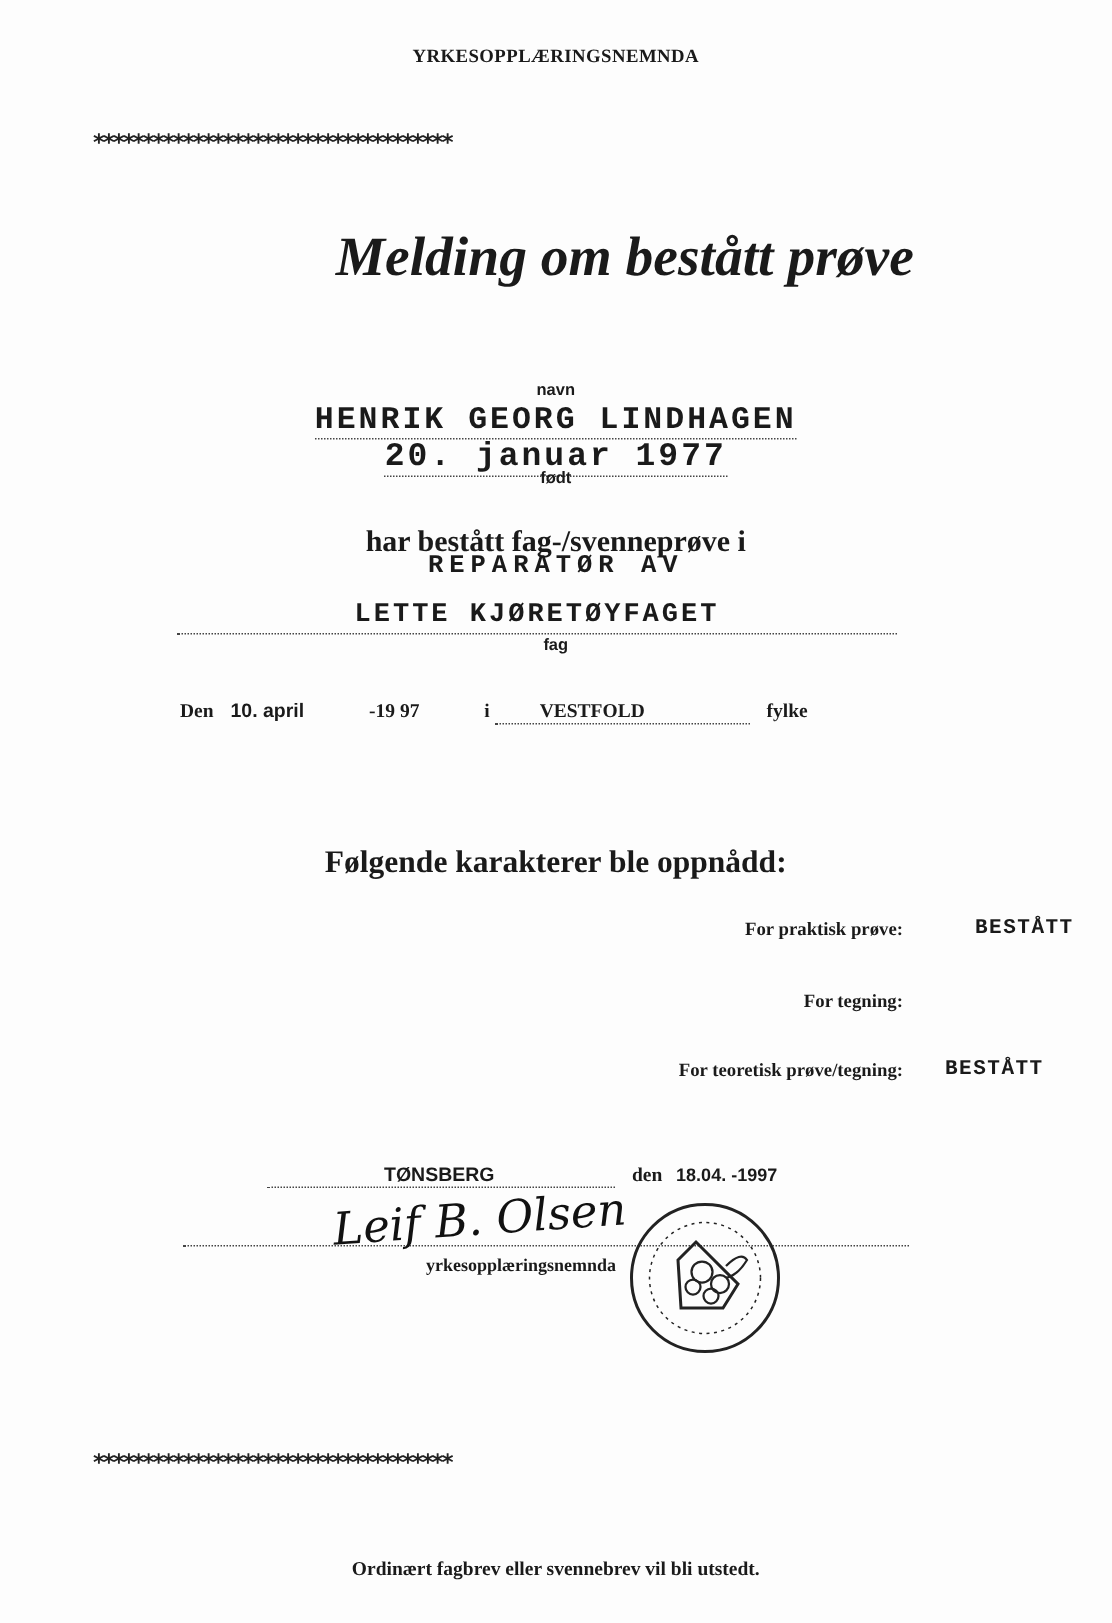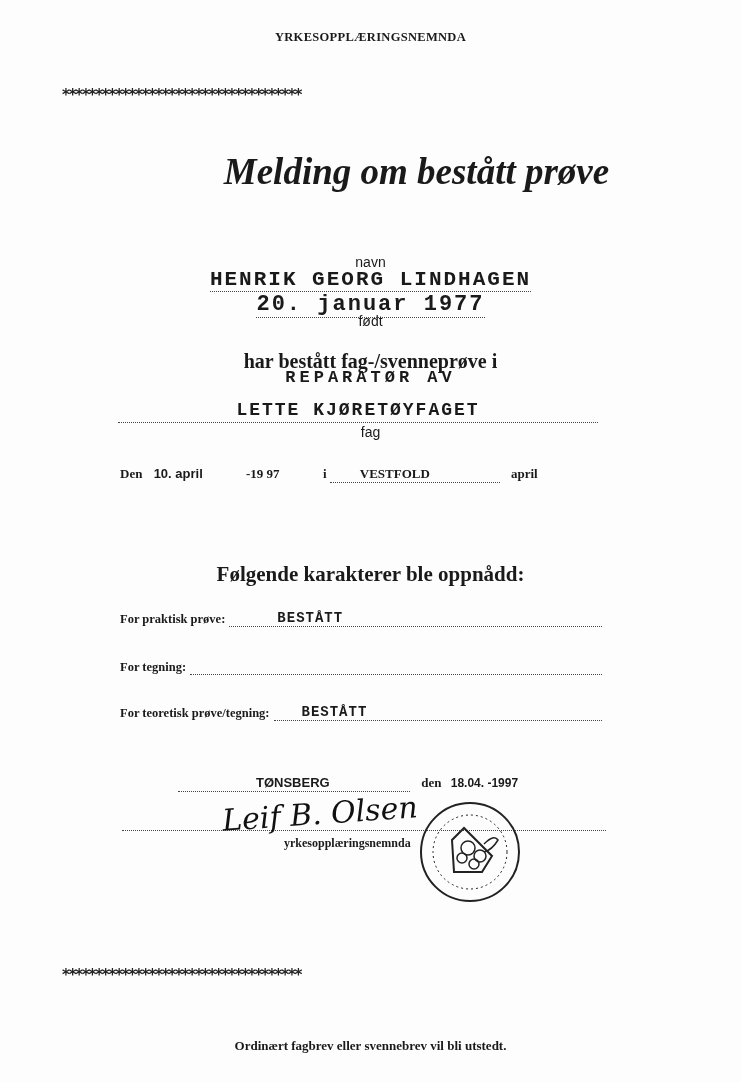--- a/index.html
+++ b/index.html
@@ -4,30 +4,30 @@
 <style>
   html, body { margin:0; padding:0; }
   body { width:741px; height:1082px; background:#fdfdfd; position:relative; overflow:hidden; color:#1a1a1a; font-family:"Liberation Serif", serif; }
   .abs { position:absolute; }
   .center { left:0; width:741px; text-align:center; }
   .org { top:30px; font-size:12.5px; font-weight:bold; letter-spacing:0.3px; }
   .stars { left:62px; width:620px; font-family:"DejaVu Sans", sans-serif; font-size:15px; font-weight:bold; letter-spacing:-1.2px; white-space:nowrap; overflow:hidden; color:#222; }
   .title { top:150px; font-size:37px; font-style:italic; font-weight:bold;padding-left:46px; }
   .typed { font-family:"Liberation Mono", monospace; font-weight:bold; letter-spacing:2px; }
   .name { top:228px; font-size:21px;margin-top:38px; }
-  .label { font-family:"Liberation Sans", sans-serif; font-size:14px; font-weight:normal; }
+  .label { font-family:"Liberation Sans", sans-serif; font-size:11px; font-weight:bold; }
   .dob { top:290px; font-size:22px; }
   .passed { top:350px; font-size:20px; font-weight:bold; }
   .trade1 { top:368px; font-size:17px; letter-spacing:4px; }
   .trade2 { top:400px; font-size:18px; letter-spacing:2px; }
   .dots { border-bottom:1.5px dotted #444; }
   .row { font-size:13px; font-weight:bold; white-space:nowrap; }
   .mono { font-family:Liberation Sans, sans-serif; font-weight:bold; }
   .grades-title { top:562px; font-size:21px; font-weight:bold; }
-  .grade-row { left:120px; width:482px; display:flex; align-items:flex-end; font-size:12.5px; font-weight:bold; }
+  .grade-row { left:120px; width:482px; display:flex; align-items:flex-end; font-size:12.5px; font-weight:bold;flex-direction:column; }
   .grade-row .fill { flex:1; border-bottom:1.5px dotted #444; margin-left:4px; height:14px; position:relative; }
   .grade-row .val { position:absolute; bottom:0; font-family:"Liberation Mono", monospace; font-weight:bold; font-size:14px; letter-spacing:1px; }
   .footer { top:1038px; font-size:13px; font-weight:bold; }
 </style>
 </head>
 <body>
 
 <div class="abs center org">YRKESOPPLÆRINGSNEMNDA</div>
 <div class="abs stars" style="top:86px;">************************************</div>
 
@@ -49,21 +49,21 @@
   <span class="typed trade2" style="position:relative; top:0;">LETTE KJØRETØYFAGET</span>
 </div>
 <div class="abs center label" style="top:424px;">fag</div>
 
 <div class="abs row" style="left:120px; top:466px; width:480px;">
   <span>Den</span>
   <span class="mono" style="margin-left:8px;">10. april</span>
   <span style="margin-left:40px;">-19 97</span>
   <span style="margin-left:40px;">i</span>
   <span class="dots" style="display:inline-block; width:170px; text-align:left; padding-left:30px; box-sizing:border-box;"><span>VESTFOLD</span></span>
-  <span style="margin-left:8px;">april</span>
+  <span style="margin-left:8px;">fylke</span>
 </div>
 
 <div class="abs center grades-title">Følgende karakterer ble oppnådd:</div>
 
 <div class="abs grade-row" style="top:612px;">
   <span>For praktisk prøve:</span>
   <span class="fill">
       <span class="val" style="left:48px;">BESTÅTT</span>
     </span>
 </div>

